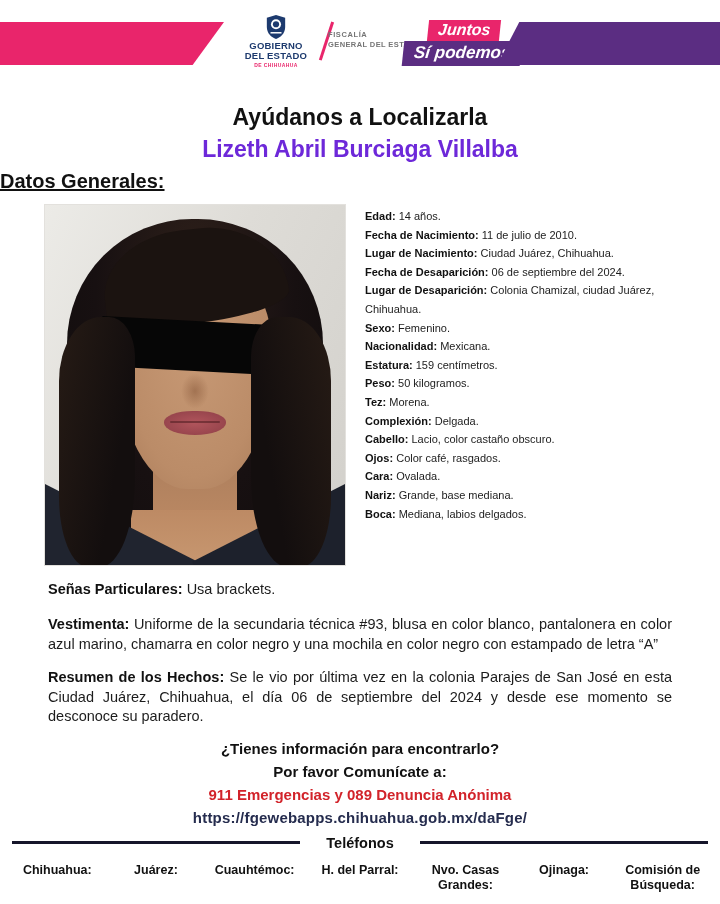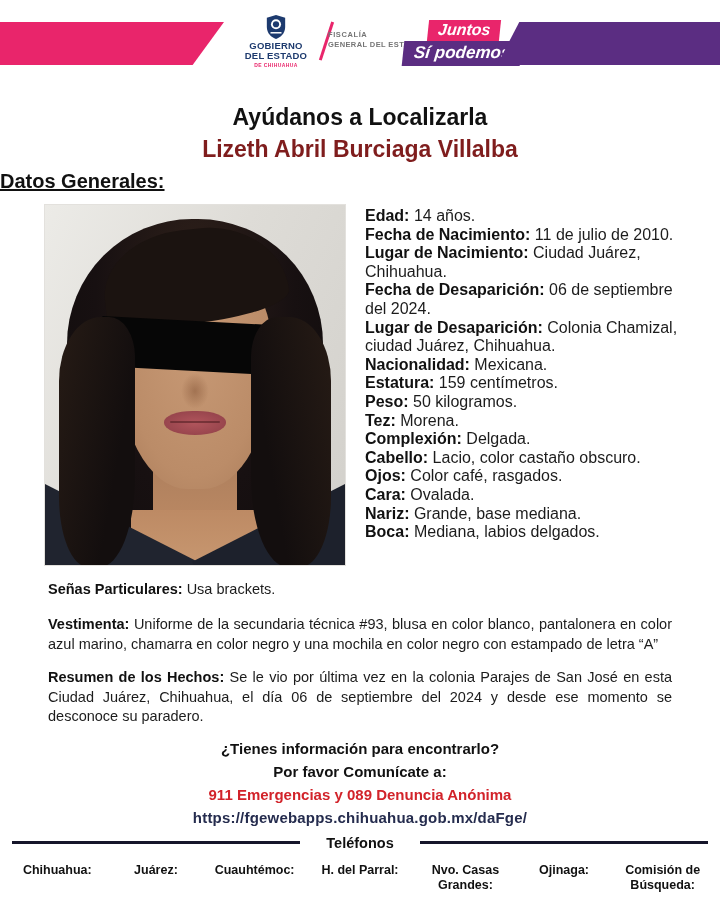--- a/index.html
+++ b/index.html
@@ -21,21 +21,21 @@
   .slash{position:absolute;left:325px;top:21px;width:2.5px;height:40px;background:#e9256b;transform:rotate(18deg);}
   .agency{position:absolute;left:328px;top:30px;color:#757575;}
   .agency-l1{font-size:7.5px;font-weight:bold;letter-spacing:.6px;line-height:10px;}
   .agency-l2{font-size:7.5px;font-weight:bold;letter-spacing:.4px;line-height:10px;}
   .badge-juntos{position:absolute;left:428px;top:20px;background:#e9256b;color:#fff;
     font-weight:bold;font-style:italic;font-size:16px;padding:1px 10px 2px;transform:skewX(-6deg);}
   .badge-podemos{position:absolute;left:403px;top:41px;background:#5b2d82;color:#fff;
     font-weight:bold;font-style:italic;font-size:17px;padding:2px 11px 3px;transform:skewX(-6deg);}
   
   .t-help{font-size:23px;font-weight:bold;text-align:center;margin:16px 0 5px;color:#111;}
-  .t-name{font-size:23px;font-weight:bold;text-align:center;margin:0 0 7px;color:#7f1d1d;}
+  .t-name{font-size:23px;font-weight:bold;text-align:center;margin:0 0 7px;color:#6d28d9;}
   .t-section{font-size:20px;font-weight:bold;text-align:left;margin:0 0 12px;color:#111;text-decoration:underline;}
   
   .main-row{display:flex;padding:0 14px 0 45px;gap:20px;}
   .photo{position:relative;width:300px;height:360px;overflow:hidden;flex:0 0 300px;
     background:linear-gradient(115deg,#ecebe7 0%,#dedcd7 45%,#d2d0cb 100%);
     box-shadow:0 0 0 1px #e3e1dd;}
   .hair-back{position:absolute;left:22px;top:14px;width:256px;height:346px;
     background:radial-gradient(ellipse at 50% 18%,#2e201a 0%,#171011 55%,#100c0c 100%);
     border-radius:125px 125px 34px 34px;}
   .neck{position:absolute;left:108px;top:232px;width:84px;height:100px;
@@ -57,21 +57,21 @@
   .lips{position:absolute;left:119px;top:206px;width:62px;height:24px;
     background:radial-gradient(#b1555c,#8e3f47);border-radius:48% 48% 52% 52%;}
   .lips::after{content:"";position:absolute;left:6px;top:10px;width:50px;height:2px;background:rgba(90,35,40,.65);border-radius:2px;}
   .strand-left{position:absolute;left:14px;top:112px;width:76px;height:250px;
     background:linear-gradient(100deg,#261b15,#130e0e 70%);
     border-radius:42px 26px 46% 38% / 64px 40px 36% 28%;}
   .strand-right{position:absolute;right:14px;top:112px;width:80px;height:250px;
     background:linear-gradient(260deg,#261b15,#130e0e 70%);
     border-radius:26px 42px 38% 46% / 40px 64px 28% 36%;}
   
-  .datos{width:322px;font-size:16px;line-height:18.6px;padding-top:2px;}
+  .datos{width:322px;font-size:11px;line-height:18.6px;padding-top:2px;}
   .datos p{margin:0;}
   .datos b{font-weight:bold;color:#111;}
   
   .senas{margin:15px 50px 0 48px;font-size:14.5px;line-height:19px;}
   .vestimenta{margin:16px 48px 0 48px;font-size:14.5px;line-height:19.5px;text-align:justify;}
   .resumen{margin:14px 48px 0 48px;font-size:14.5px;line-height:19.5px;text-align:justify;}
   .senas b,.vestimenta b,.resumen b{color:#111;}
   
   .contact{margin-top:13px;text-align:center;}
   .contact p{margin:0 0 6px;font-size:15px;font-weight:bold;}
@@ -139,20 +139,21 @@
       <div class="strand-left"></div>
       <div class="strand-right"></div>
     </div>
 
     <div class="datos">
       <p><b>Edad:</b> <span>14 años.</span></p>
       <p><b>Fecha de Nacimiento:</b> <span>11 de julio de 2010.</span></p>
       <p><b>Lugar de Nacimiento:</b> <span>Ciudad Juárez, Chihuahua.</span></p>
       <p><b>Fecha de Desaparición:</b> <span>06 de septiembre del 2024.</span></p>
       <p><b>Lugar de Desaparición:</b> <span>Colonia Chamizal, ciudad Juárez, Chihuahua.</span></p>
+      <p><b>Sexo:</b> <span>Femenino.</span></p>
       <p><b>Nacionalidad:</b> <span>Mexicana.</span></p>
       <p><b>Estatura:</b> <span>159 centímetros.</span></p>
       <p><b>Peso:</b> <span>50 kilogramos.</span></p>
       <p><b>Tez:</b> <span>Morena.</span></p>
       <p><b>Complexión:</b> <span>Delgada.</span></p>
       <p><b>Cabello:</b> <span>Lacio, color castaño obscuro.</span></p>
       <p><b>Ojos:</b> <span>Color café, rasgados.</span></p>
       <p><b>Cara:</b> <span>Ovalada.</span></p>
       <p><b>Nariz:</b> <span>Grande, base mediana.</span></p>
       <p><b>Boca:</b> <span>Mediana, labios delgados.</span></p>

